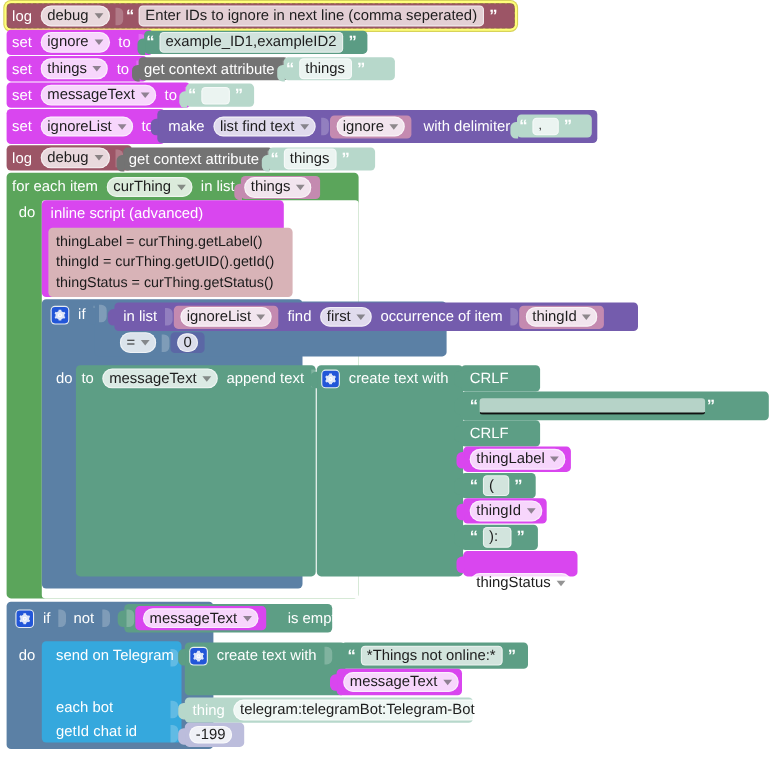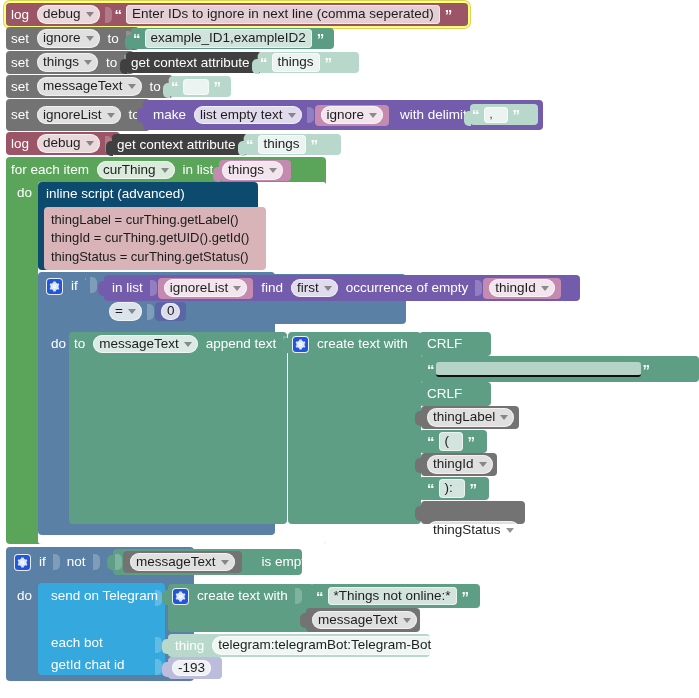--- a/index.html
+++ b/index.html
@@ -51,25 +51,25 @@
     background:rgba(255,255,255,.22);
     border-radius:0 5px 5px 0;
   }
   
   .plug{
     position:absolute;left:-6px;top:7px;width:7px;height:15px;
     border-radius:5px 0 0 5px;
   }
 
   
-  .c-var      {background:#737373;}   
+  .c-var      {background:#d946ef;}   
   .c-var-lite {background:#c48ab0;}
   .c-log      {background:#9c5566;}   
-  .c-ctx      {background:#404040;text-align:center;}   
-  .c-script   {background:#0c4a6e;}   
+  .c-ctx      {background:#737373;text-align:center;}   
+  .c-script   {background:#d946ef;}   
   .c-text     {background:#5b9c84;}   
   .c-text-lite{background:#b7d8cb;}   
   .c-create   {background:#5d9e85;}   
   .c-list     {background:#745cad;}   
   .c-loop     {background:#5ba55b;}   
   .c-logic    {background:#5b80a5;}   
   .c-math     {background:#5b67a5;}   
   .c-tg       {background:#35a8dd;}   
 
   
@@ -190,21 +190,21 @@
       </span>
       <span class="lbl">to</span>
       <span class="socket"></span>
     </div>
   </div>
   <div class="blk c-list" style="left:143px;top:100px;width:400px;height:30px;">
     <div class="plug c-list" style="top:8px;"></div>
     <div class="row">
       <span class="lbl" style="padding-left:10px;">make</span>
       <span class="field">
-        <span>list empty text</span>
+        <span>list find text</span>
         <i class="caret"></i>
       </span>
       <span class="socket"></span>
       <span class="blk c-var-lite" style="position:relative;left:0;top:0;height:21px;display:inline-flex;align-items:center;padding:0 3px;">
         <span class="field">
           <span>ignore</span>
           <i class="caret"></i>
         </span>
       </span>
       <span class="lbl" style="padding-left:11px;">with delimiter</span>
@@ -324,21 +324,21 @@
         <span class="field">
           <span>ignoreList</span>
           <i class="caret"></i>
         </span>
       </span>
       <span class="lbl" style="padding-left:8px;">find</span>
       <span class="field">
         <span>first</span>
         <i class="caret"></i>
       </span>
-      <span class="lbl">occurrence of empty</span>
+      <span class="lbl">occurrence of item</span>
       <span class="socket"></span>
       <span class="blk c-var-lite" style="position:relative;height:21px;display:inline-flex;align-items:center;padding:0 3px;">
         <span class="field">
           <span>thingId</span>
           <i class="caret"></i>
         </span>
       </span>
     </div>
   </div>
 
@@ -533,17 +533,17 @@
     <div class="plug c-text-lite" style="top:5px;"></div>
     <div class="row">
       <span class="lbl" style="padding-left:7px;">thing</span>
       <span class="field">telegram:telegramBot:Telegram-Bot</span>
     </div>
   </div>
 
   <div class="blk" style="left:168px;top:657px;width:54px;height:22px;background:#bcbddc;">
     <div class="plug" style="top:5px;background:#bcbddc;"></div>
     <div class="row">
-      <span class="field" style="margin-left:4px;padding:0 6px;">-193</span>
+      <span class="field" style="margin-left:4px;padding:0 6px;">-199</span>
     </div>
   </div>
 
 </div>
 
 </body></html>

